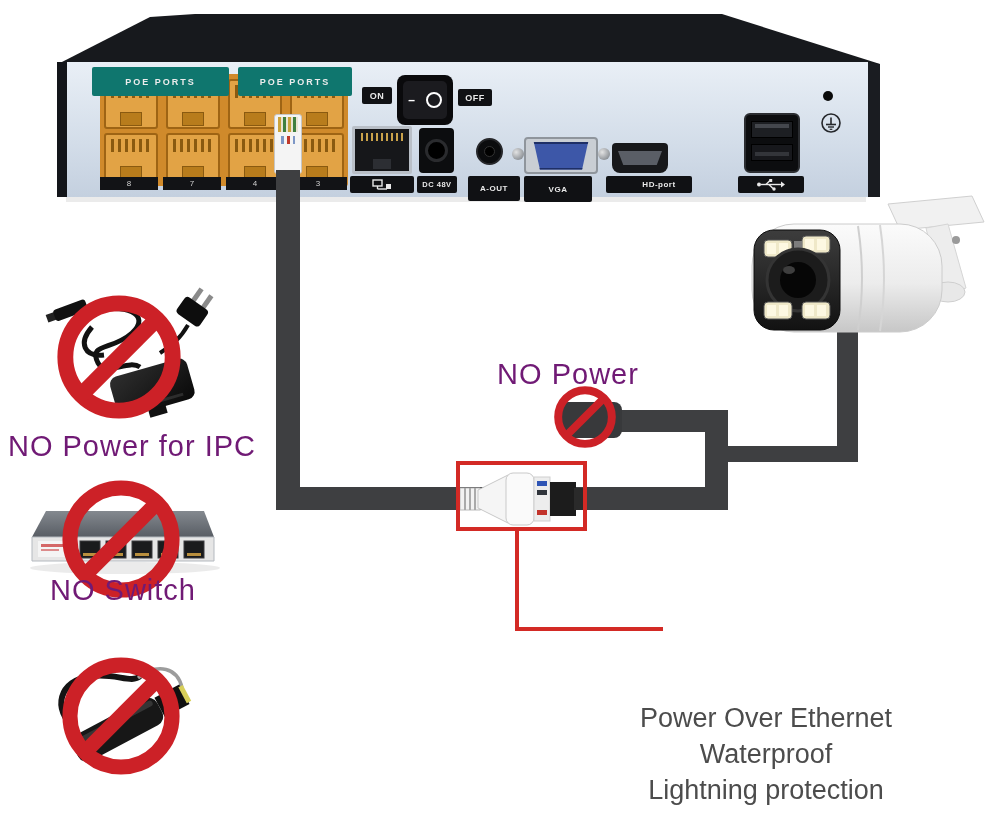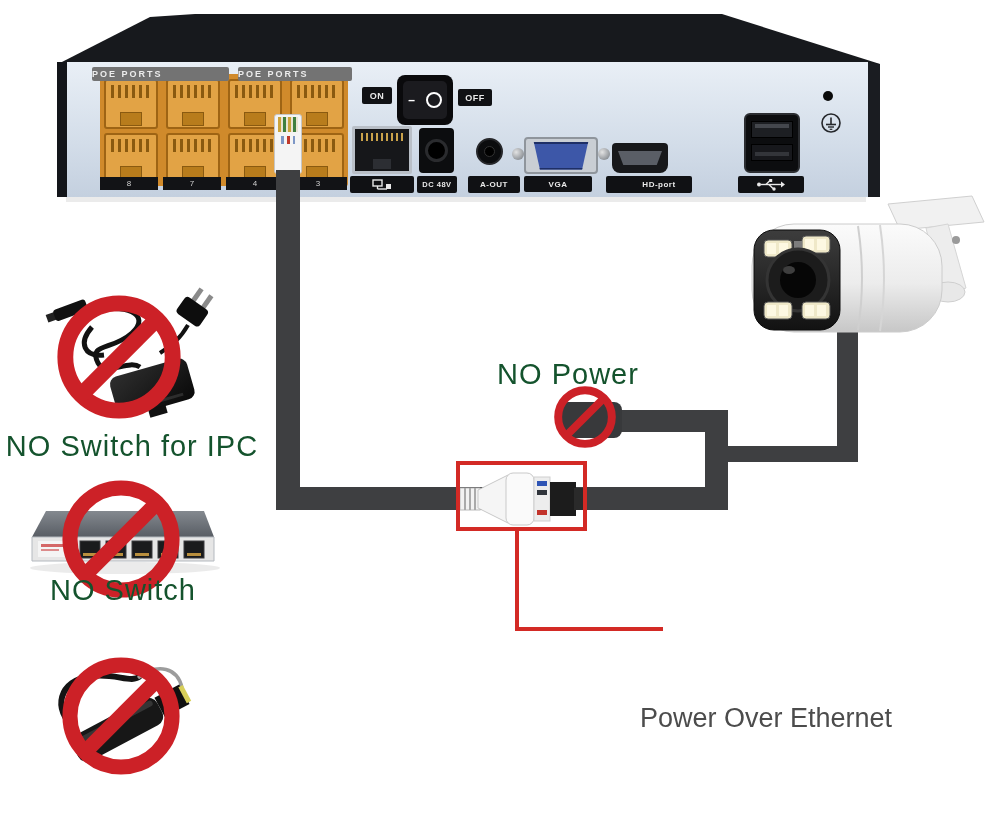--- a/index.html
+++ b/index.html
@@ -2,27 +2,27 @@
 <html><head>
 <meta charset="utf-8">
 <style>
   html,body{margin:0;padding:0;background:#ffffff;}
   #stage{position:relative;width:1000px;height:839px;background:#fff;overflow:hidden;
          font-family:"Liberation Sans","DejaVu Sans",sans-serif;}
   .abs{position:absolute;}
   .cable{position:absolute;background:#3e3f41;z-index:5;}
   .redline{position:absolute;background:#d32a25;z-index:7;}
   .redbox{position:absolute;border:4px solid #d32a25;box-sizing:border-box;z-index:7;background:transparent;}
-  .note{position:absolute;color:#14532d;text-align:center;letter-spacing:1px;z-index:8;}
+  .note{position:absolute;color:#701a75;text-align:center;letter-spacing:1px;z-index:8;}
   .chip{position:absolute;background:#101114;color:#e9e9e9;font-size:8px;font-weight:bold;
         display:flex;align-items:center;justify-content:center;border-radius:2px;z-index:4;letter-spacing:.5px;}
   .numbar{position:absolute;top:177px;height:13px;width:58px;background:#121316;color:#cfcfcf;
           font-size:8px;display:flex;align-items:center;justify-content:center;z-index:4;}
-  .poebar{position:absolute;top:67px;height:14px;background:#737373;color:#ececec;font-size:9px;font-weight:bold;
-          letter-spacing:2px;display:flex;align-items:center;justify-content:flex-start;border-radius:2px;z-index:4;}
+  .poebar{position:absolute;top:67px;height:29px;background:#0f766e;color:#ececec;font-size:9px;font-weight:bold;
+          letter-spacing:2px;display:flex;align-items:center;justify-content:center;border-radius:2px;z-index:4;}
   .rj45o{position:absolute;width:54px;height:50px;background:#e2a345;border:2px solid #9e6414;
          box-sizing:border-box;border-radius:3px;z-index:3;}
   .rj45o .pins{margin:4px 5px 0 5px;height:13px;background:repeating-linear-gradient(90deg,#8a5a10 0 3px,#e2a345 3px 7px);}
   .rj45o .slot{margin:14px auto 0 auto;width:20px;height:12px;background:#b87c1c;border:1px solid #8a5a10;}
   .feat{width:332px;text-align:center;font-size:27px;line-height:36px;color:#4c4c4c;z-index:8;position:absolute;}
   .z5{z-index:5}.z6{z-index:6}.z7{z-index:7}
 </style>
 </head>
 <body>
 
@@ -127,30 +127,30 @@
   <div class="abs" style="left:419px;top:128px;width:35px;height:45px;background:#0c0d0f;border-radius:4px;z-index:3;display:flex;align-items:center;justify-content:center;">
     <div style="width:17px;height:17px;border-radius:50%;background:#000;border:3px solid #2a2b2e;"></div>
   </div>
   <div class="chip" style="left:417px;top:176px;width:40px;height:17px;font-size:7.5px;">
       <span>DC 48V</span>
     </div>
 
   <div class="abs" style="left:476px;top:138px;width:27px;height:27px;border-radius:50%;background:#0b0c0e;border:2px solid #26272a;box-sizing:border-box;z-index:3;display:flex;align-items:center;justify-content:center;">
     <div style="width:9px;height:9px;border-radius:50%;background:#000;border:1px solid #333;"></div>
   </div>
-  <div class="chip" style="left:468px;top:176px;width:52px;height:17px;">
+  <div class="chip" style="left:468px;top:176px;width:52px;height:25px;">
       <span>A-OUT</span>
     </div>
 
   <div class="abs" style="left:512px;top:148px;width:12px;height:12px;border-radius:50%;background:radial-gradient(circle at 35% 35%,#e3e3e3,#6f757c);z-index:3;"></div>
   <div class="abs" style="left:524px;top:137px;width:74px;height:37px;background:#c9ced4;border:2px solid #8f959c;box-sizing:border-box;border-radius:4px;z-index:3;display:flex;align-items:center;justify-content:center;">
     <div style="width:58px;height:24px;background:#3d57a8;border:2px solid #1e2f66;clip-path:polygon(6% 0,94% 0,84% 100%,16% 100%);"></div>
   </div>
   <div class="abs" style="left:598px;top:148px;width:12px;height:12px;border-radius:50%;background:radial-gradient(circle at 35% 35%,#e3e3e3,#6f757c);z-index:3;"></div>
-  <div class="chip" style="left:524px;top:176px;width:68px;height:16px;">
+  <div class="chip" style="left:524px;top:176px;width:68px;height:26px;">
       <span>VGA</span>
     </div>
 
   <div class="abs" style="left:612px;top:143px;width:56px;height:30px;background:#17181b;border-radius:4px 4px 8px 8px;z-index:3;display:flex;align-items:center;justify-content:center;">
     <div style="width:44px;height:14px;background:#5a5e66;clip-path:polygon(0 0,100% 0,88% 100%,12% 100%);"></div>
   </div>
   <div class="chip" style="left:606px;top:176px;width:66px;height:17px;padding-left:20px;">
       <span>HD-port</span>
     </div>
 
@@ -320,20 +320,22 @@
 
     <use href="#noSign" transform="translate(585,417) scale(0.61)"></use>
   </svg>
 
   <div class="redbox" style="left:456px;top:461px;width:131px;height:70px;"></div>
   <div class="redline" style="left:515px;top:529px;width:4px;height:102px;"></div>
   <div class="redline" style="left:515px;top:627px;width:148px;height:4px;"></div>
 
 
   <div class="note" style="left:488px;top:358px;width:160px;font-size:29px;">NO Power</div>
-  <div class="note" style="left:4px;top:430px;width:256px;font-size:29px;">NO Switch for IPC</div>
+  <div class="note" style="left:4px;top:430px;width:256px;font-size:29px;">NO Power for IPC</div>
   <div class="note" style="left:18px;top:574px;width:210px;font-size:29px;">NO Switch</div>
 
   <div class="feat" style="left:600px;top:700px;">
     <div>Power Over Ethernet</div>
+    <div>Waterproof</div>
+    <div>Lightning protection</div>
   </div>
 
 </div>
 
 </body></html>

